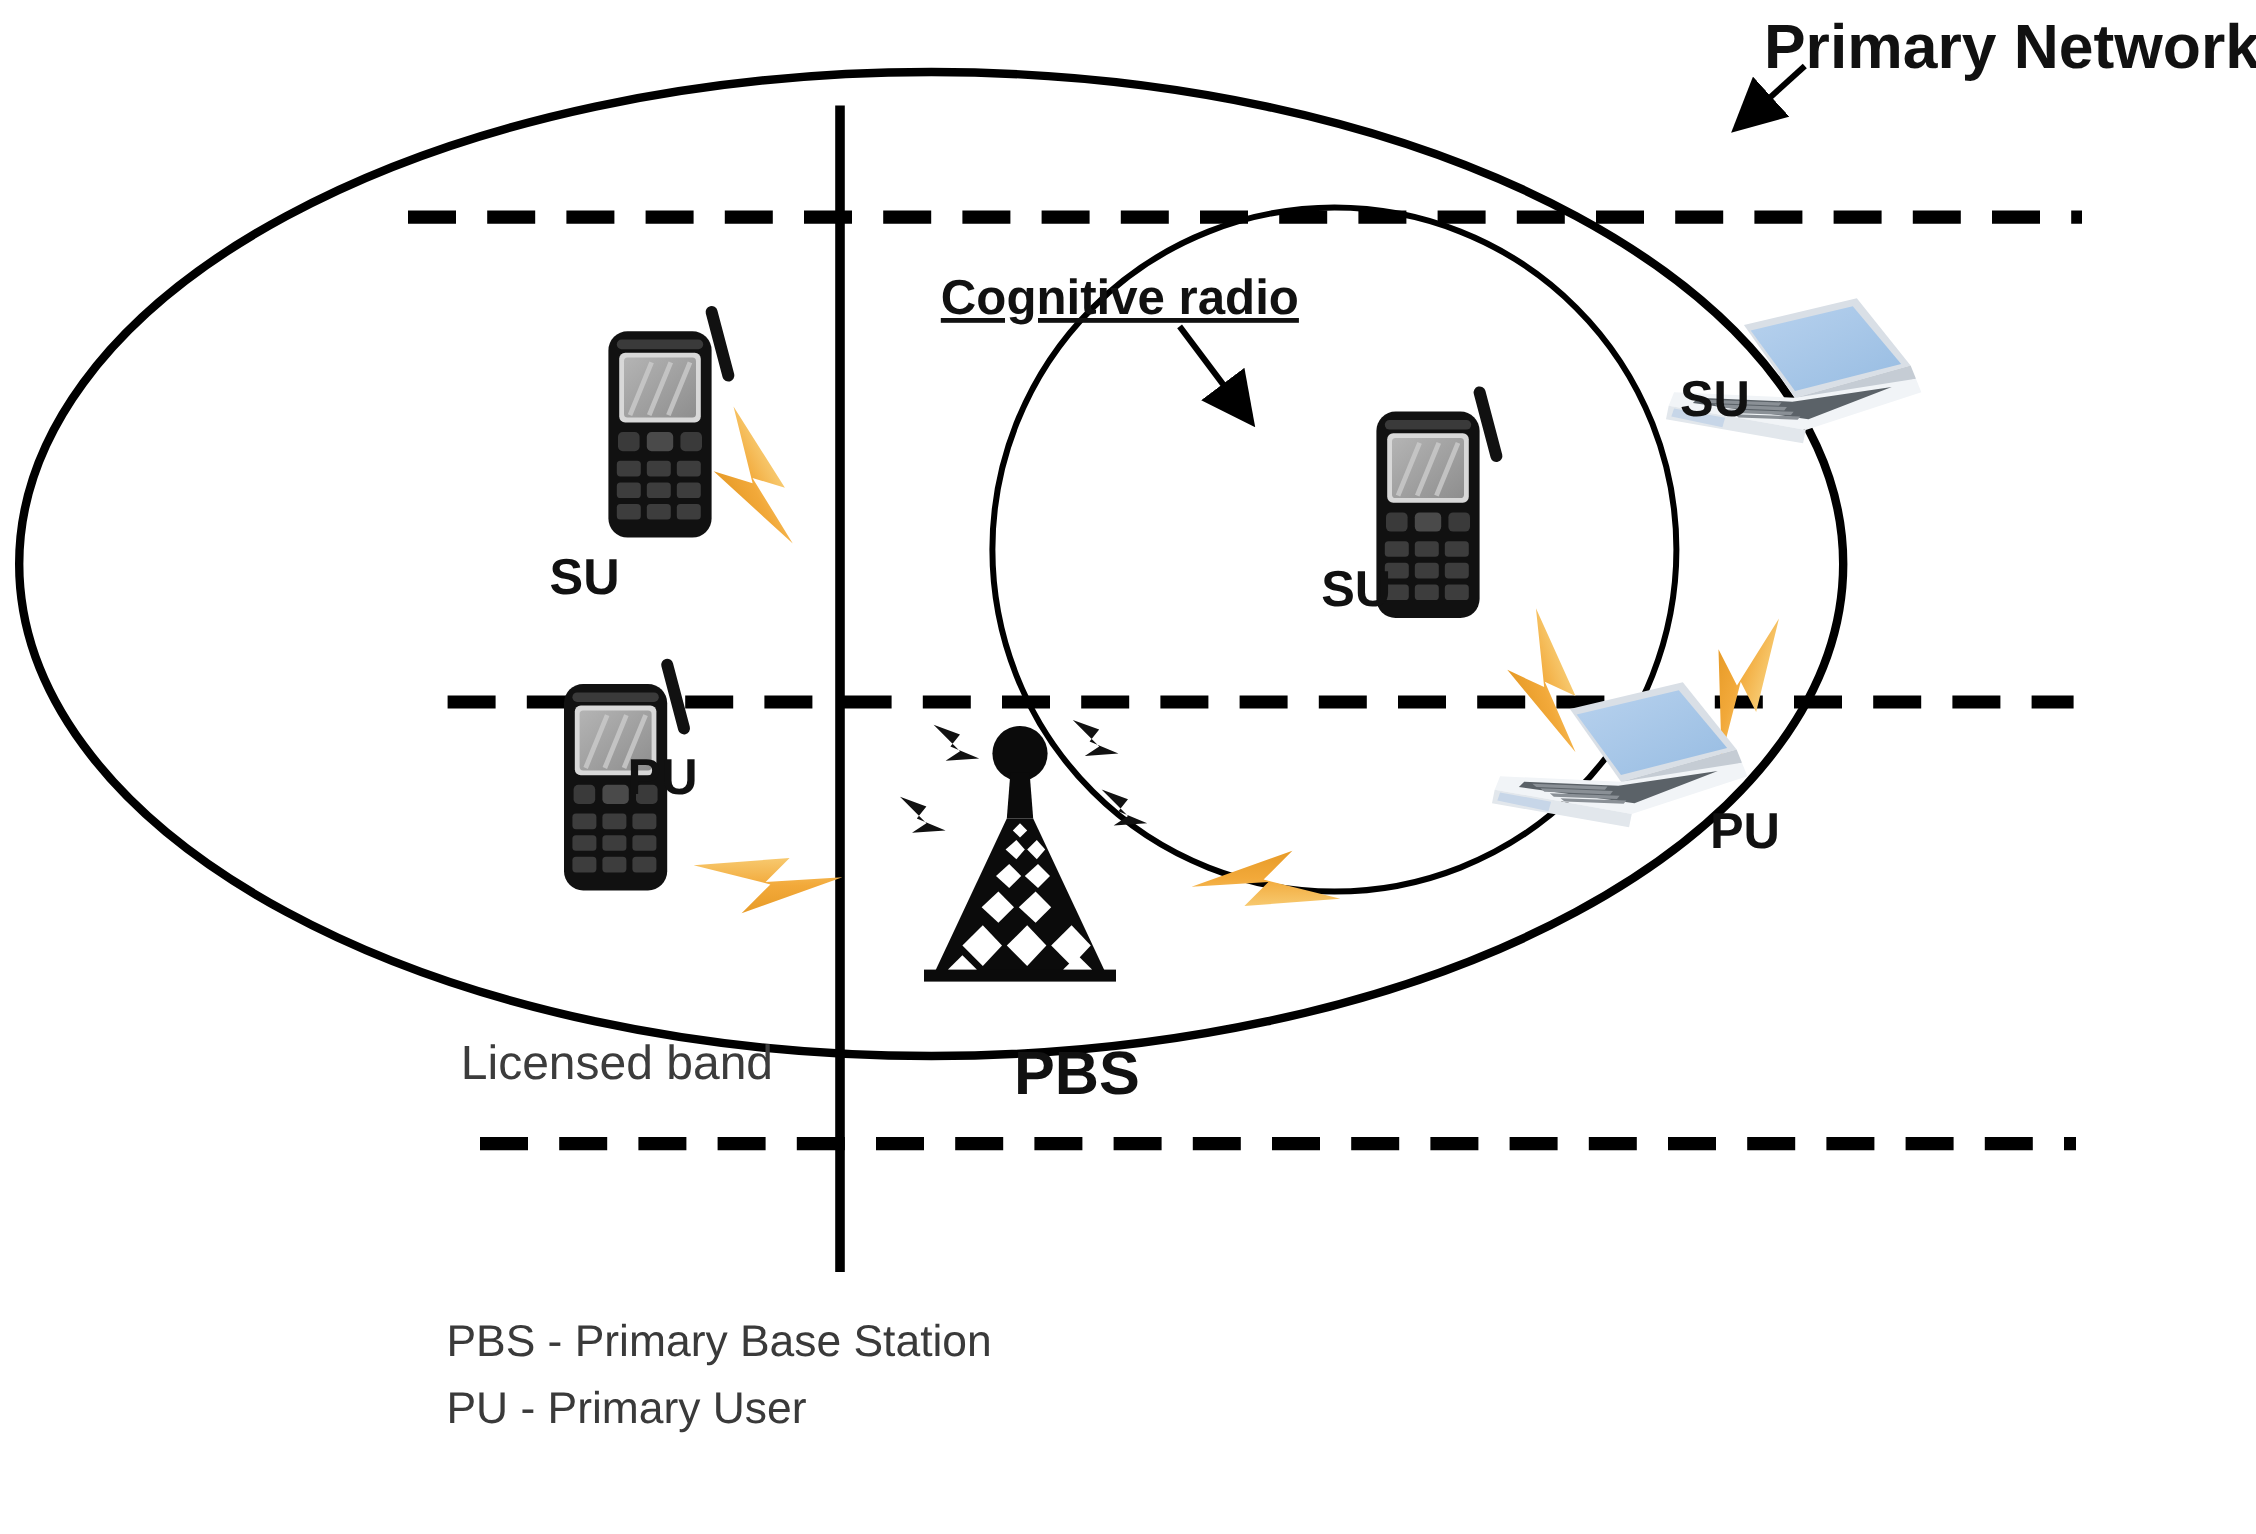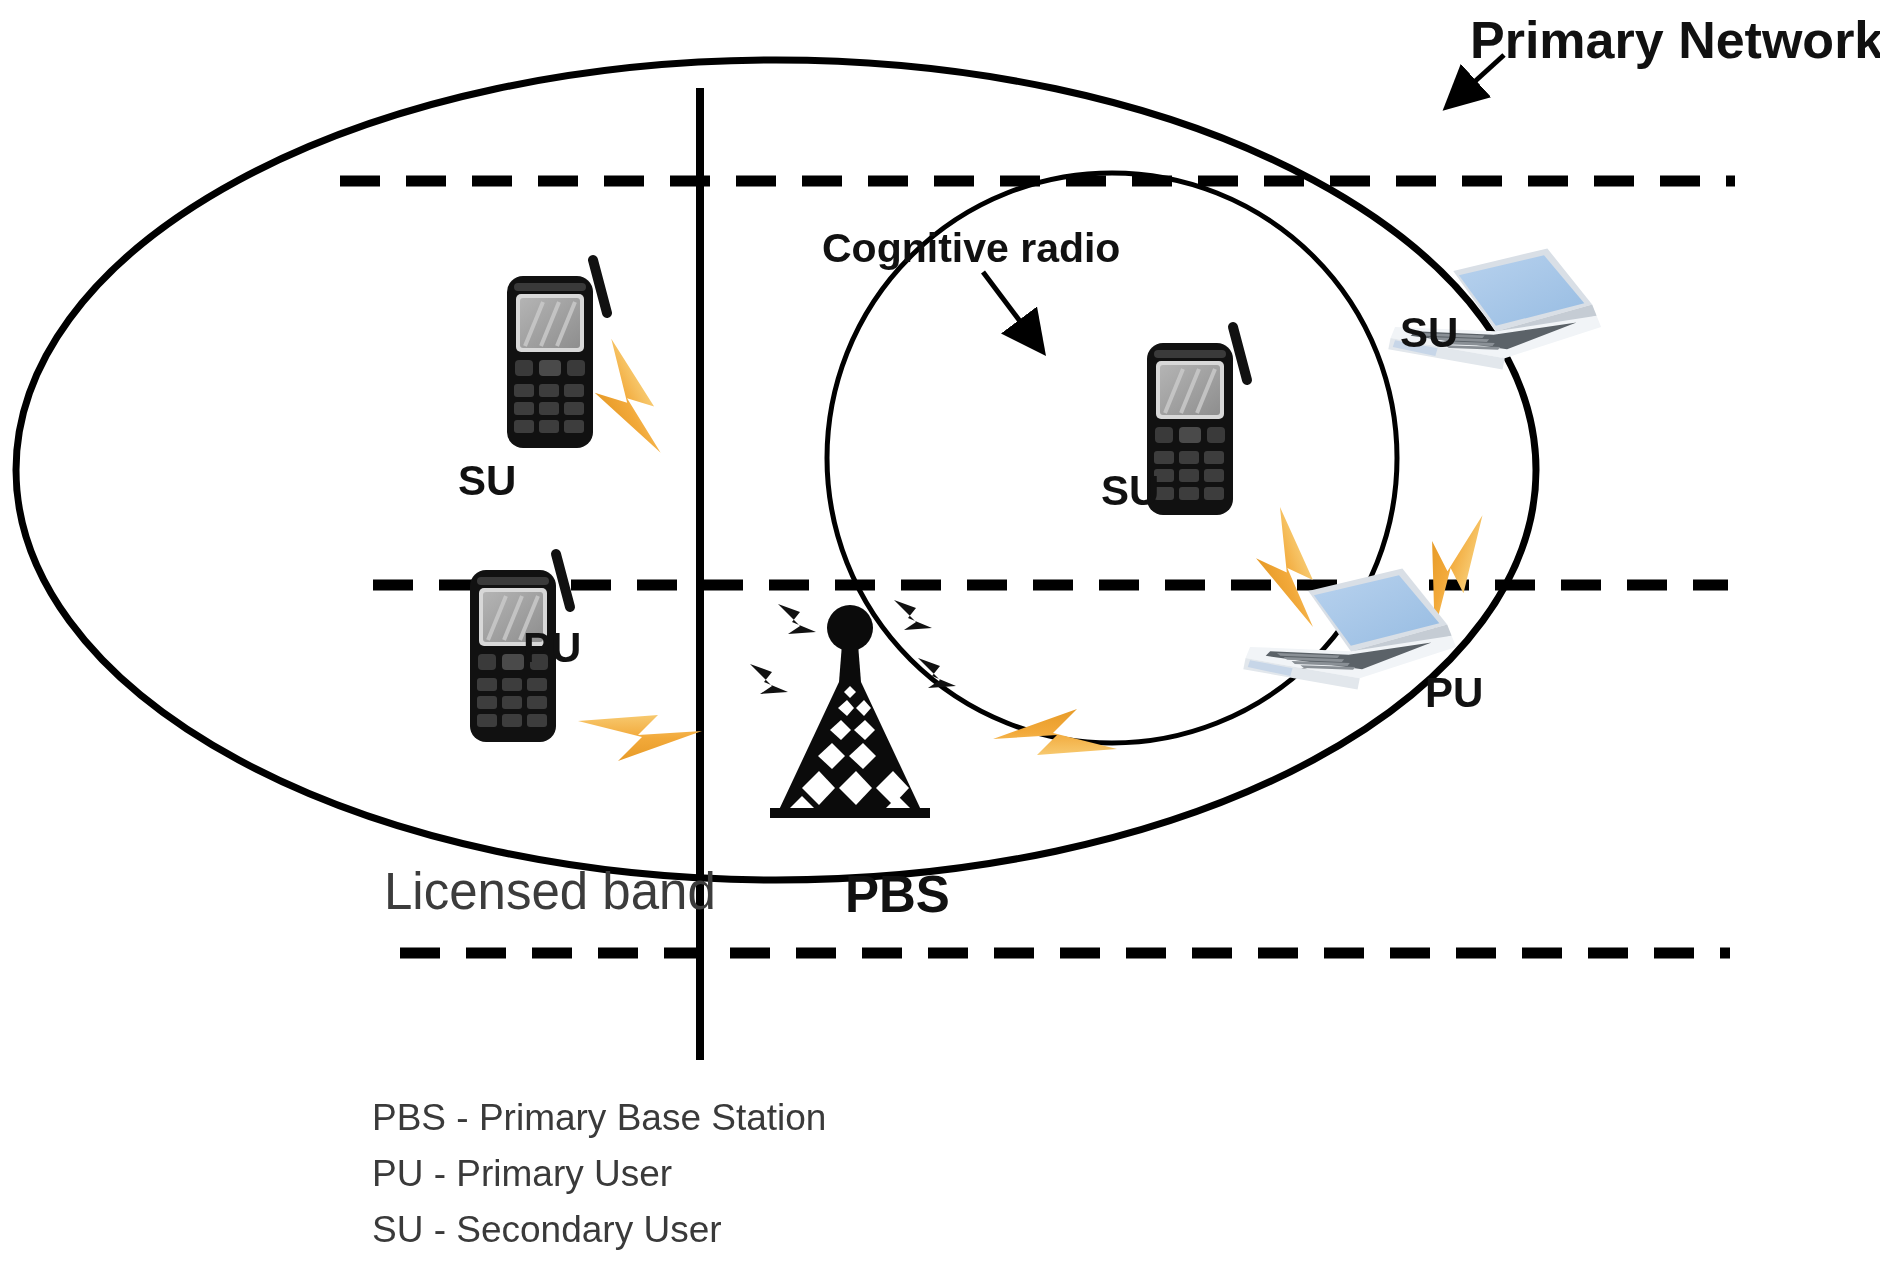--- a/index.html
+++ b/index.html
@@ -202,35 +202,34 @@
         <polygon points="-13,40.3 36,42 34,44.4 -10,42.8"></polygon>
       </g>
       <polygon points="-62,34 40,52 38,62 -64,44" fill="#e2e7ec"></polygon>
       <polygon points="-58,36 -20,43 -22,50 -60,42" fill="#c7d6e8"></polygon>
     </g>
   </svg>
 
   <div class="lbl lbl-bold" style="left:1470px;top:14px;font-size:52px;">Primary Network</div>
 
 
-  <div class="lbl lbl-bold" style="left:822px;top:228px;font-size:41px;">Cognitive radio</div>
+  <div class="lbl lbl-bold" style="left:784px;top:228px;font-size:41px;text-decoration:underline;">Cognitive radio</div>
 
   <div class="lbl lbl-bold" style="left:458px;top:460px;font-size:42px;">SU</div>
 
   <div class="lbl lbl-bold" style="left:523px;top:627px;font-size:42px;">PU</div>
 
   <div class="lbl lbl-bold" style="left:845px;top:869px;font-size:51px;">PBS</div>
 
   <div class="lbl lbl-bold" style="left:1101px;top:470px;font-size:42px;">SU</div>
 
   <div class="lbl lbl-bold" style="left:1400px;top:312px;font-size:42px;">SU</div>
 
   <div class="lbl lbl-bold" style="left:1425px;top:672px;font-size:42px;">PU</div>
 
-  <div class="lbl lbl-gray" style="left:384px;top:866px;font-size:51px;">Licensed band</div>
+  <div class="lbl lbl-gray" style="left:384px;top:866px;font-size:40px;">Licensed band</div>
 
   <div class="legend">
     <div>PBS - Primary Base Station</div>
     <div>PU - Primary User</div>
-    <div>SU - Secondary User</div>
   </div>
 
 </div>
 
 </body></html>

